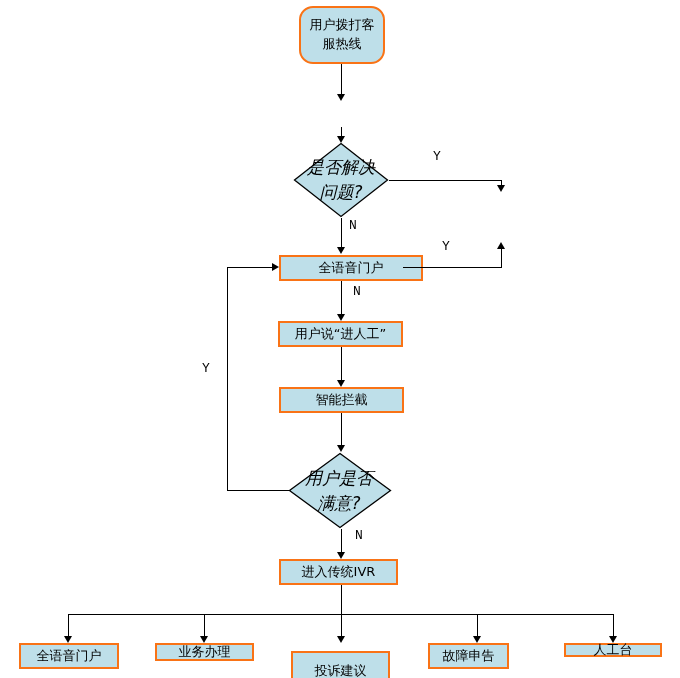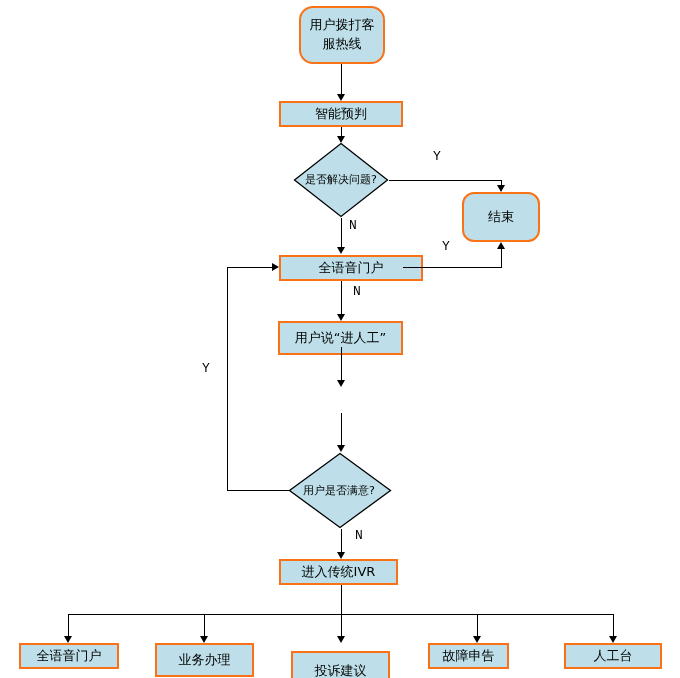--- a/index.html
+++ b/index.html
@@ -31,22 +31,23 @@
   }
   .diamond-wrap { position: absolute; }
   .diamond-wrap svg { display: block; }
   .diamond-label {
     position: absolute;
     top: 0; bottom: 0;
     display: flex;
     align-items: center;
     justify-content: center;
     text-align: center;
-    font-size: 11px;
+    font-size: 17px;
     line-height: 1.45;
+    font-style: italic;
   }
   .line { position: absolute; background: #000; }
   .arrow { position: absolute; width: 0; height: 0; }
   .arrow-down {
     border-left: 4px solid transparent;
     border-right: 4px solid transparent;
     border-top: 7px solid #000;
   }
   .arrow-up {
     border-left: 4px solid transparent;
@@ -65,54 +66,53 @@
     color: #000;
   }
 </style>
 </head>
 <body>
 
 <div class="canvas">
 
   <div class="node rounded" style="left:299px; top:6px; width:86px; height:58px;">用户拨打客服热线</div>
 
-  <div class="node" style="left:279px; top:101px; width:124px; height:26px;">智能预判</div>
 
   <div class="diamond-wrap" style="left:293px; top:142px; width:96px; height:76px;">
     <svg width="96" height="76" viewBox="0 0 96 76">
       <polygon points="48,1.5 94.5,38 48,74.5 1.5,38" fill="#bedfe9" stroke="#000" stroke-width="1.3"></polygon>
     </svg>
     <div class="diamond-label" style="left:12px; right:12px;">是否解决问题?</div>
   </div>
 
-  <div class="node rounded" style="left:462px; top:192px; width:78px; height:50px; border-radius:12px;">结束</div>
 
   <div class="node" style="left:279px; top:255px; width:144px; height:26px;">全语音门户</div>
 
-  <div class="node" style="left:278px; top:321px; width:125px; height:34px;">用户说“进人工”</div>
+  <div class="node" style="left:278px; top:321px; width:125px; height:26px;">用户说“进人工”</div>
 
+  <div class="node" style="left:279px; top:387px; width:125px; height:26px;">智能拦截</div>
 
   <div class="diamond-wrap" style="left:288px; top:452px; width:104px; height:77px;">
     <svg width="104" height="77" viewBox="0 0 104 77">
       <polygon points="52,1.5 102.5,38.5 52,75.5 1.5,38.5" fill="#bedfe9" stroke="#000" stroke-width="1.3"></polygon>
     </svg>
     <div class="diamond-label" style="left:14px; right:16px;">用户是否满意?</div>
   </div>
 
   <div class="node" style="left:279px; top:559px; width:119px; height:26px;">进入传统IVR</div>
 
   <div class="node" style="left:19px; top:643px; width:100px; height:26px;">全语音门户</div>
 
-  <div class="node" style="left:155px; top:643px; width:99px; height:34px;">业务办理</div>
+  <div class="node" style="left:155px; top:643px; width:99px; height:18px;">业务办理</div>
 
   <div class="node" style="left:291px; top:643px; width:99px; height:40px;margin-top:8px;">投诉建议</div>
 
   <div class="node" style="left:428px; top:643px; width:81px; height:26px;">故障申告</div>
 
-  <div class="node" style="left:564px; top:643px; width:98px; height:26px;text-align:center;">人工台</div>
+  <div class="node" style="left:564px; top:643px; width:98px; height:14px;text-align:center;">人工台</div>
 
   <div class="line" style="left:341px; top:64px; width:1px; height:30px;"></div>
   <div class="arrow arrow-down" style="left:337px; top:94px;"></div>
 
   <div class="line" style="left:341px; top:127px; width:1px; height:9px;"></div>
   <div class="arrow arrow-down" style="left:337px; top:136px;"></div>
 
   <div class="line" style="left:389px; top:180px; width:113px; height:1px;"></div>
   <div class="line" style="left:501px; top:180px; width:1px; height:5px;"></div>
   <div class="arrow arrow-down" style="left:497px; top:185px;"></div>

